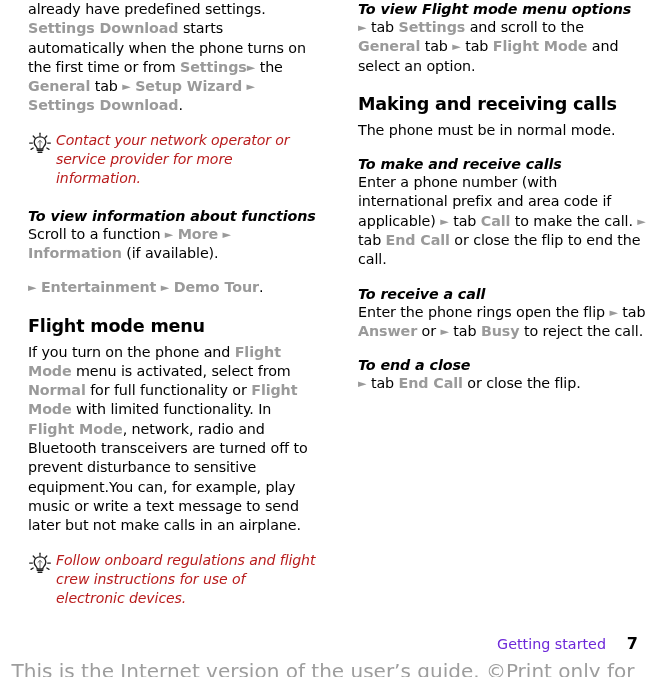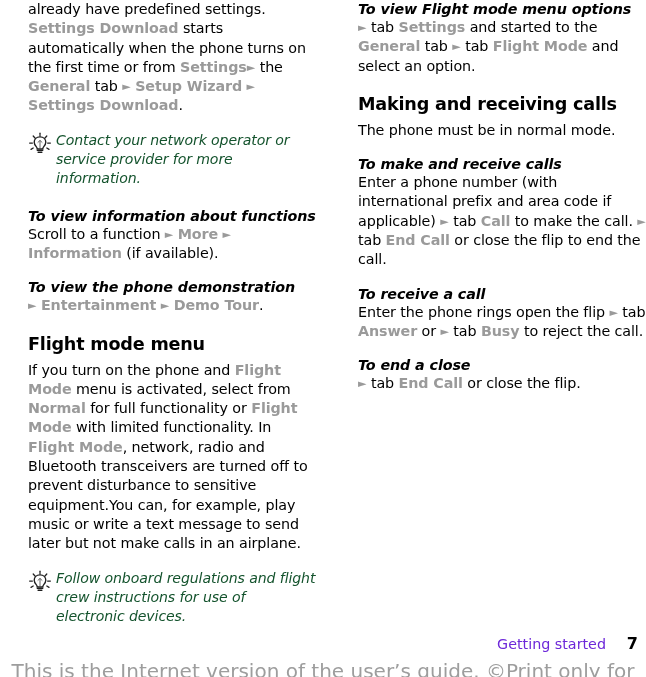--- a/index.html
+++ b/index.html
@@ -72,21 +72,21 @@
     letter-spacing: -0.1px;
   }
 
   
   .tip {
     position: relative;
     padding-left: 28px;
     font-style: italic;
     font-size: 14.1px;
     line-height: 19.3px;
-    color: #14532d;
+    color: #b91c1c;
     letter-spacing: -0.1px;
   }
   .tip .bulb {
     position: absolute;
     left: 0px;
     top: 1px;
     width: 24px;
     height: 24px;
     line-height: 0;
   }
@@ -153,21 +153,20 @@
       <span>Contact your network operator or service provider for more information.</span>
     </div>
 
     <div class="gap-lg"></div>
 
     <h3 class="h-minor">To view information about functions</h3>
     <p class="para"><span>Scroll to a function </span><span class="arw">►</span><span> </span><b class="kw">More</b><span> </span><span class="arw">►</span><span> </span><b class="kw">Information</b><span> (if available).</span></p>
 
     <div class="gap-md"></div>
 
-    <h3 class="h-minor">To view the phone demonstration</h3>
     <p class="para"><span class="arw">►</span><span> </span><b class="kw">Entertainment</b><span> </span><span class="arw">►</span><span> </span><b class="kw">Demo Tour</b><span>.</span></p>
 
     <div class="gap-lg"></div>
 
     <h2 class="h-major">Flight mode menu</h2>
     <div class="gap-xs"></div>
     <p class="para"><span>If you turn on the phone and </span><b class="kw">Flight Mode</b><span> menu is activated, select from </span><b class="kw">Normal</b><span> for full functionality or </span><b class="kw">Flight Mode</b><span> with limited functionality. In </span><b class="kw">Flight Mode</b><span>, network, radio and Bluetooth transceivers are turned off to prevent disturbance to sensitive equipment.You can, for example, play music or write a text message to send later but not make calls in an airplane.</span></p>
 
     <div class="gap-md"></div>
 
@@ -191,21 +190,21 @@
         </svg>
       </span>
       <span>Follow onboard regulations and flight crew instructions for use of electronic devices.</span>
     </div>
 
   </div>
 
   <div class="col col-right">
 
     <h3 class="h-minor">To view Flight mode menu options</h3>
-    <p class="para"><span class="arw">►</span><span> tab </span><b class="kw">Settings</b><span> and started to the </span><b class="kw">General</b><span> tab </span><span class="arw">►</span><span> tab </span><b class="kw">Flight Mode</b><span> and select an option.</span></p>
+    <p class="para"><span class="arw">►</span><span> tab </span><b class="kw">Settings</b><span> and scroll to the </span><b class="kw">General</b><span> tab </span><span class="arw">►</span><span> tab </span><b class="kw">Flight Mode</b><span> and select an option.</span></p>
 
     <div class="gap-lg"></div>
 
     <h2 class="h-major">Making and receiving calls</h2>
     <div class="gap-xs"></div>
     <p class="para">The phone must be in normal mode.</p>
 
     <div class="gap-md"></div>
 
     <h3 class="h-minor">To make and receive calls</h3>

